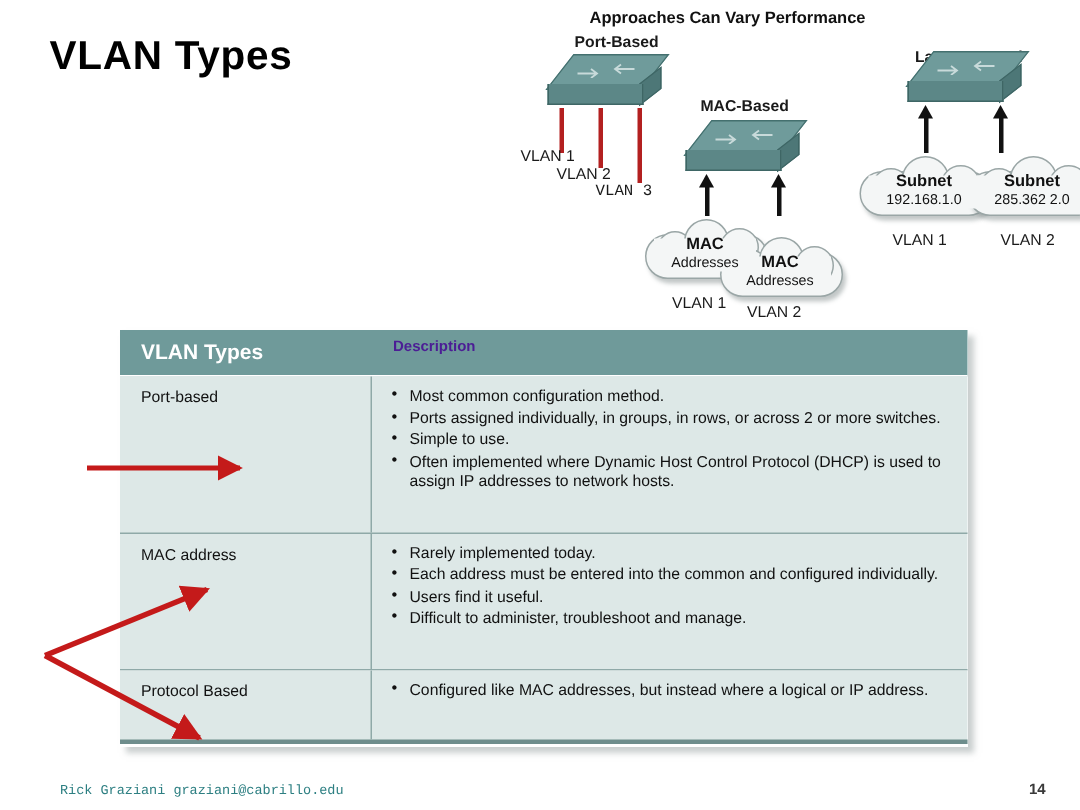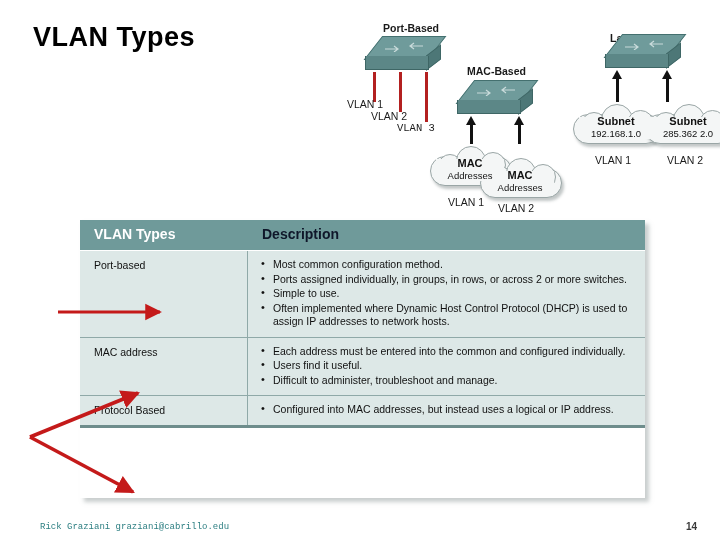--- a/index.html
+++ b/index.html
@@ -83,33 +83,33 @@
   #vlan-table .thead{
     display:flex;height:30px;background:#6f9a9a;
     border-bottom:1px solid #ffffff;
   }
   #vlan-table .thead .c1{
     width:168px;padding:6px 0 0 14px;box-sizing:border-box;
     color:#ffffff;font-size:14px;font-weight:bold;
   }
   #vlan-table .thead .c2{
     flex:1;padding:6px 0 0 14px;box-sizing:border-box;
-    color:#0f172a;font-size:14px;font-weight:bold;
+    color:#4c1d95;font-size:10px;font-weight:bold;
   }
   #vlan-table .trow{
     display:flex;background:#dde8e7;
     border-bottom:1px solid #8fa9a8;
   }
   #vlan-table .trow:last-child{border-bottom:3px solid #6e8d8c;}
   #vlan-table .trow .c1{
     width:168px;box-sizing:border-box;padding:8px 0 8px 14px;
     font-size:10.5px;color:#111;border-right:1px solid #8fa9a8;
   }
   #vlan-table .trow .c2{
-    flex:1;box-sizing:border-box;padding:7px 12px 7px 12px;
+    flex:1;box-sizing:border-box;padding:7px 12px 25px 12px;
   }
   #vlan-table ul{margin:0;padding:0;list-style:none;}
   #vlan-table li{
     position:relative;padding-left:13px;
     font-size:10.5px;line-height:13.5px;color:#111;margin:0 0 1px 0;
   }
   #vlan-table li::before{
     content:"\2022";position:absolute;left:1px;top:-1px;
     font-size:11px;color:#111;
   }
@@ -127,20 +127,21 @@
     font-size:10px;font-weight:bold;color:#3a3a3a;
   }
 </style>
 </head>
 <body>
 
 <div id="slide-title">VLAN Types</div>
 
 <div id="diagram">
 
+  <div id="dg-heading">Approaches Can Vary Performance</div>
 
   <div class="dg-label b" style="left:38px;top:16px;">Port-Based</div>
   <div class="switch" style="left:20px;top:30px;">
     <div class="top"></div>
       <div class="side"></div>
       <div class="front"></div>
     <svg class="arr" viewBox="0 0 46 10">
       <path d="M4 7 L16 7 M13 4 L17 7 L13 10 M30 4 L42 4 M33 1 L29 4 L33 7" stroke="#d8e6e6" stroke-width="1.2" fill="none"></path>
     </svg>
   </div>
@@ -243,32 +244,33 @@
         <li>Simple to use.</li>
         <li>Often implemented where Dynamic Host Control Protocol (DHCP) is used to assign IP addresses to network hosts.</li>
       </ul>
     </div>
   </div>
 
   <div class="trow">
     <div class="c1">MAC address</div>
     <div class="c2">
       <ul>
+        <li>Rarely implemented today.</li>
         <li>Each address must be entered into the common and configured individually.</li>
         <li>Users find it useful.</li>
         <li>Difficult to administer, troubleshoot and manage.</li>
       </ul>
     </div>
   </div>
 
   <div class="trow">
     <div class="c1">Protocol Based</div>
     <div class="c2">
       <ul>
-        <li>Configured into MAC addresses, but instead uses a logical or IP address.</li>
+        <li>Configured like MAC addresses, but instead where a logical or IP address.</li>
       </ul>
     </div>
   </div>
 </div>
 
 <svg id="annotations">
   <defs>
     <marker id="redhead" markerWidth="6" markerHeight="6" refX="4.6" refY="3" orient="auto" markerUnits="strokeWidth">
       <path d="M0,0.4 L5.2,3 L0,5.6 z" fill="#c41a1a"></path>
     </marker>

